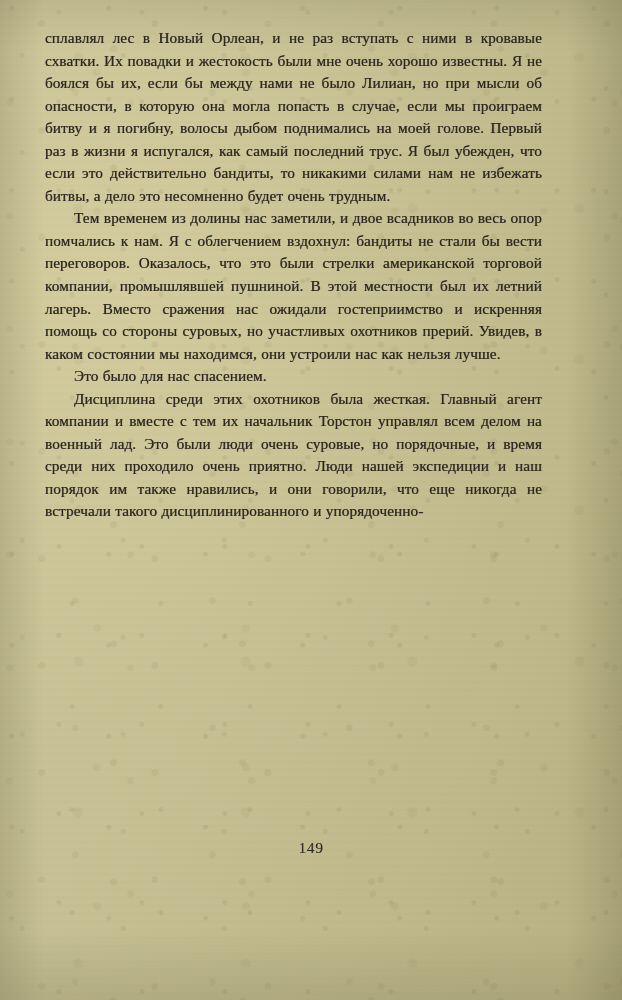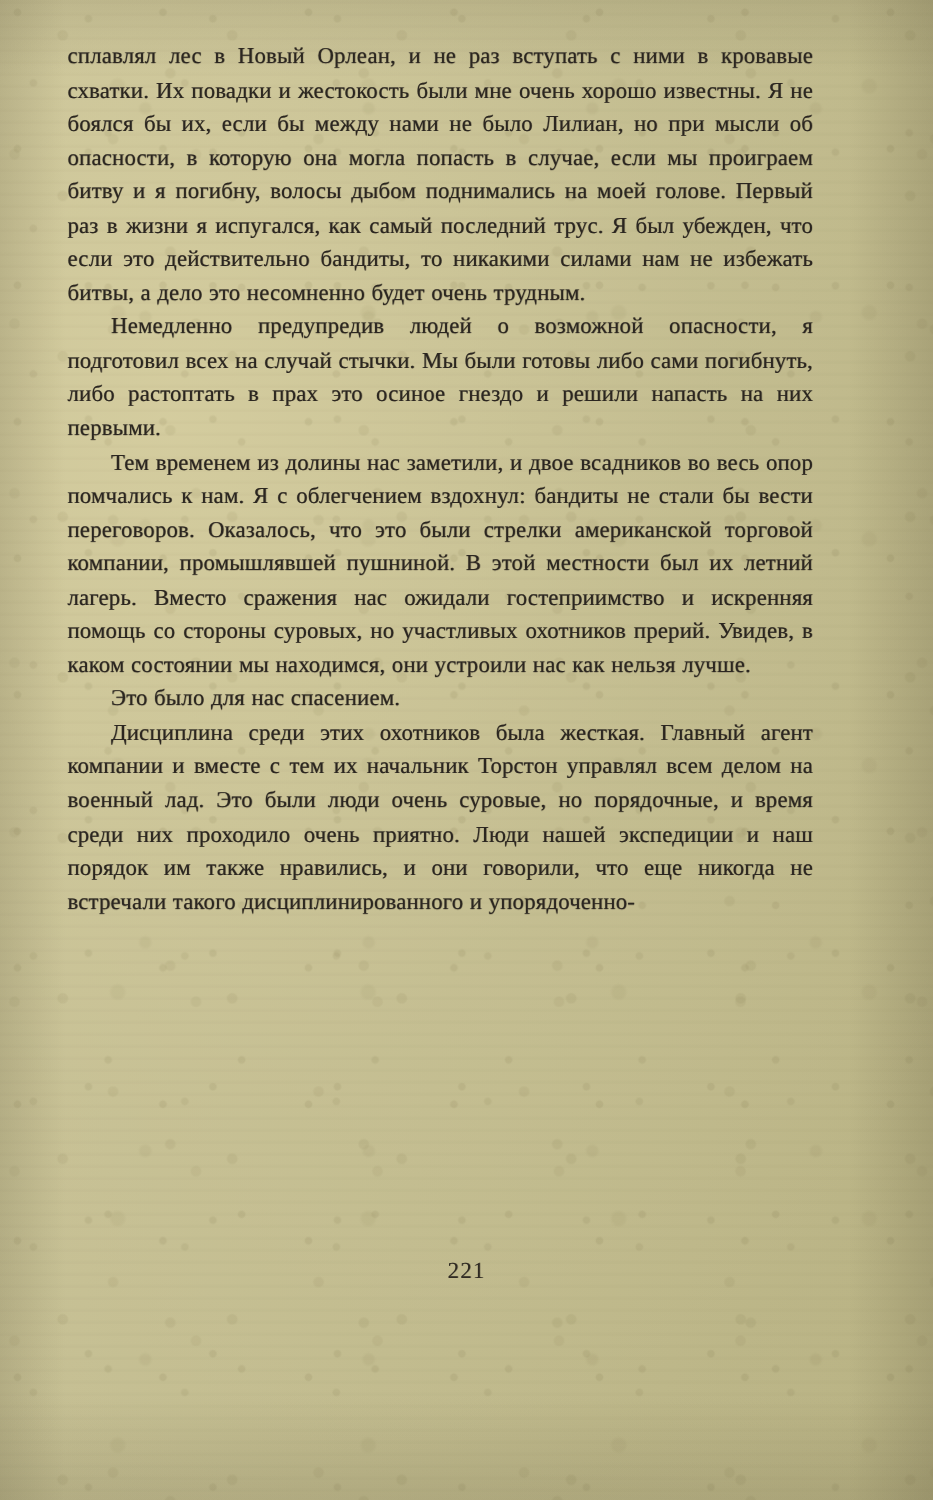--- a/index.html
+++ b/index.html
@@ -141,22 +141,21 @@
 <body>
 
 <div id="page-sheet">
 
   <div id="paper-base"></div>
   <div id="paper-grain"></div>
   <div id="paper-bands"></div>
 
   <div id="text-block">
     <p class="para continued">сплавлял лес в Новый Орлеан, и не раз вступать с ними в кровавые схватки. Их повадки и жестокость были мне очень хорошо известны. Я не боялся бы их, если бы между нами не было Лилиан, но при мысли об опасности, в которую она могла попасть в случае, если мы проиграем битву и я погибну, волосы дыбом поднимались на моей голове. Первый раз в жизни я испугался, как самый последний трус. Я был убежден, что если это действительно бандиты, то никакими силами нам не избежать битвы, а дело это несомненно будет очень трудным.</p>
-    <p class="para">Немедленно предупредив людей о возможной опасности, я подготовил всех на случай стычки. Мы были готовы либо сами погибнуть, либо растоптать в прах это осиное гнездо и решили напасть на них первыми.</p>
     <p class="para">Тем временем из долины нас заметили, и двое всадников во весь опор помчались к нам. Я с облегчением вздохнул: бандиты не стали бы вести переговоров. Оказалось, что это были стрелки американской торговой компании, промышлявшей пушниной. В этой местности был их летний лагерь. Вместо сражения нас ожидали гостеприимство и искренняя помощь со стороны суровых, но участливых охотников прерий. Увидев, в каком состоянии мы находимся, они устроили нас как нельзя лучше.</p>
     <p class="para short">Это было для нас спасением.</p>
     <p class="para">Дисциплина среди этих охотников была жесткая. Главный агент компании и вместе с тем их начальник Торстон управлял всем делом на военный лад. Это были люди очень суровые, но порядочные, и время среди них проходило очень приятно. Люди нашей экспедиции и наш порядок им также нравились, и они говорили, что еще никогда не встречали такого дисциплинированного и упорядоченно-</p>
   </div>
 
-  <div id="folio">221</div>
+  <div id="folio">149</div>
 
   <div id="paper-vignette"></div>
 </div>
 
 </body></html>

